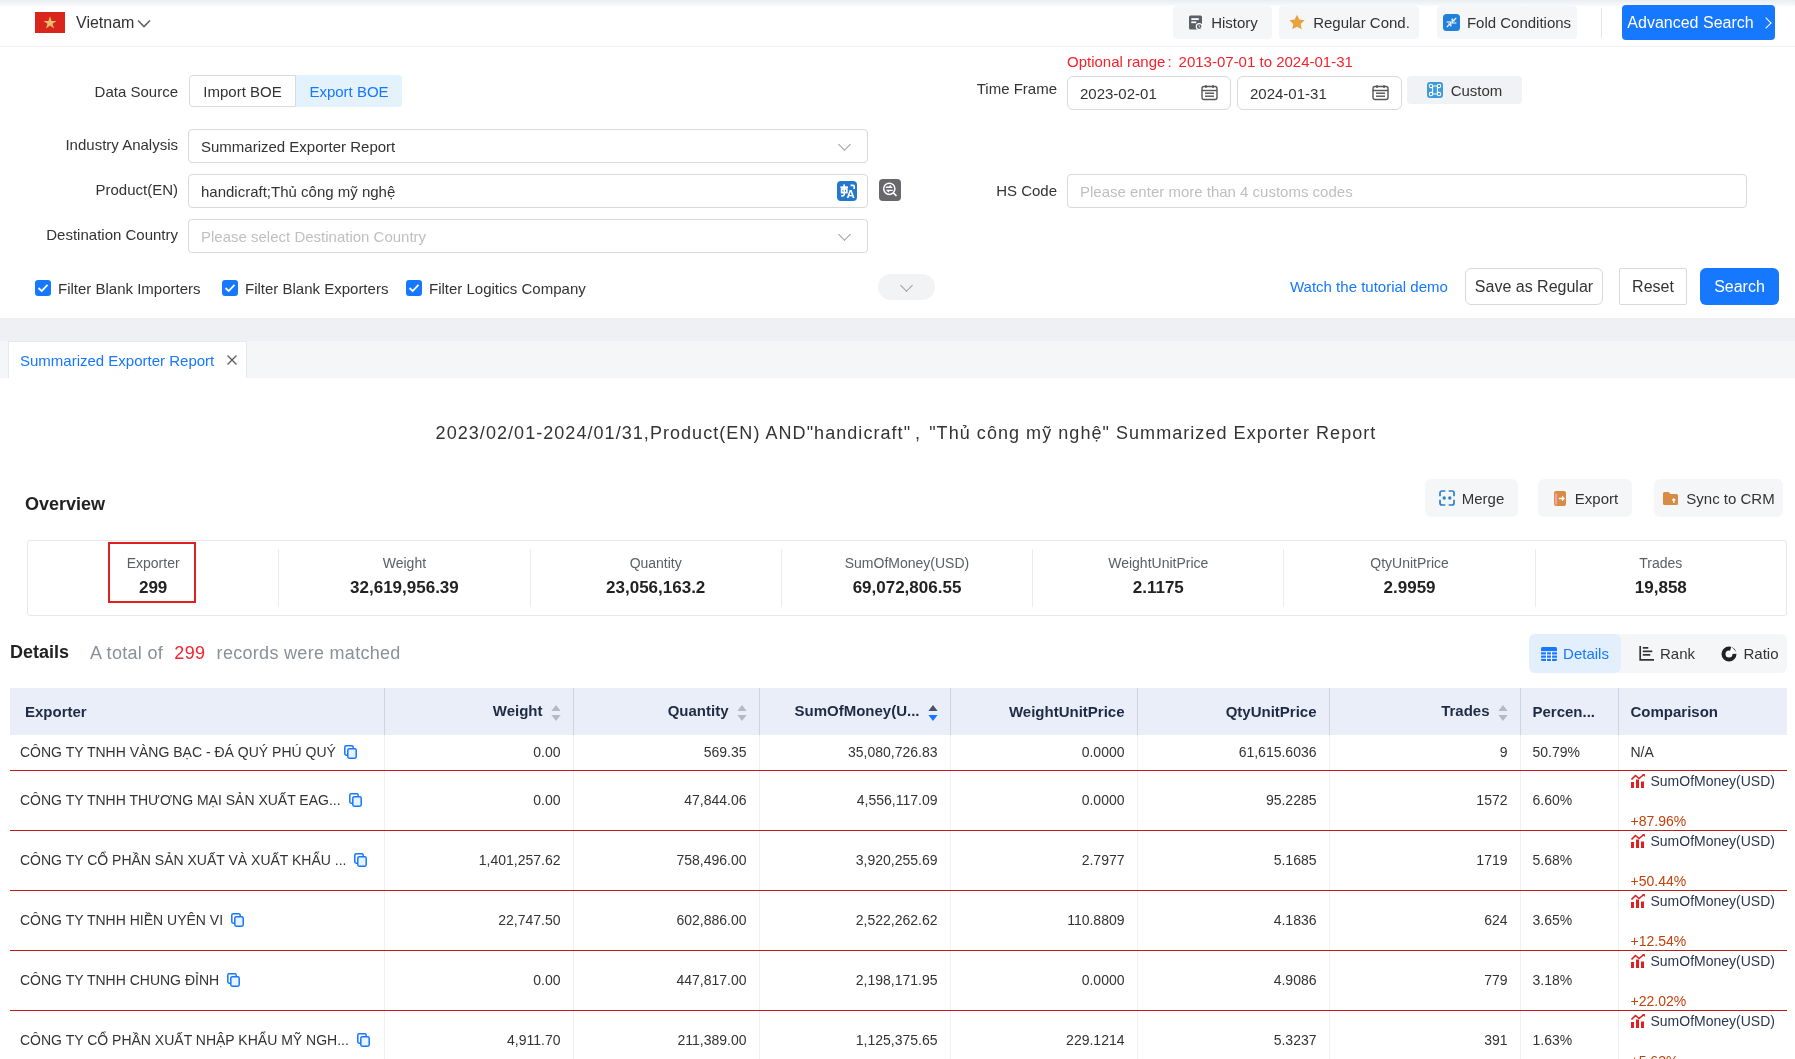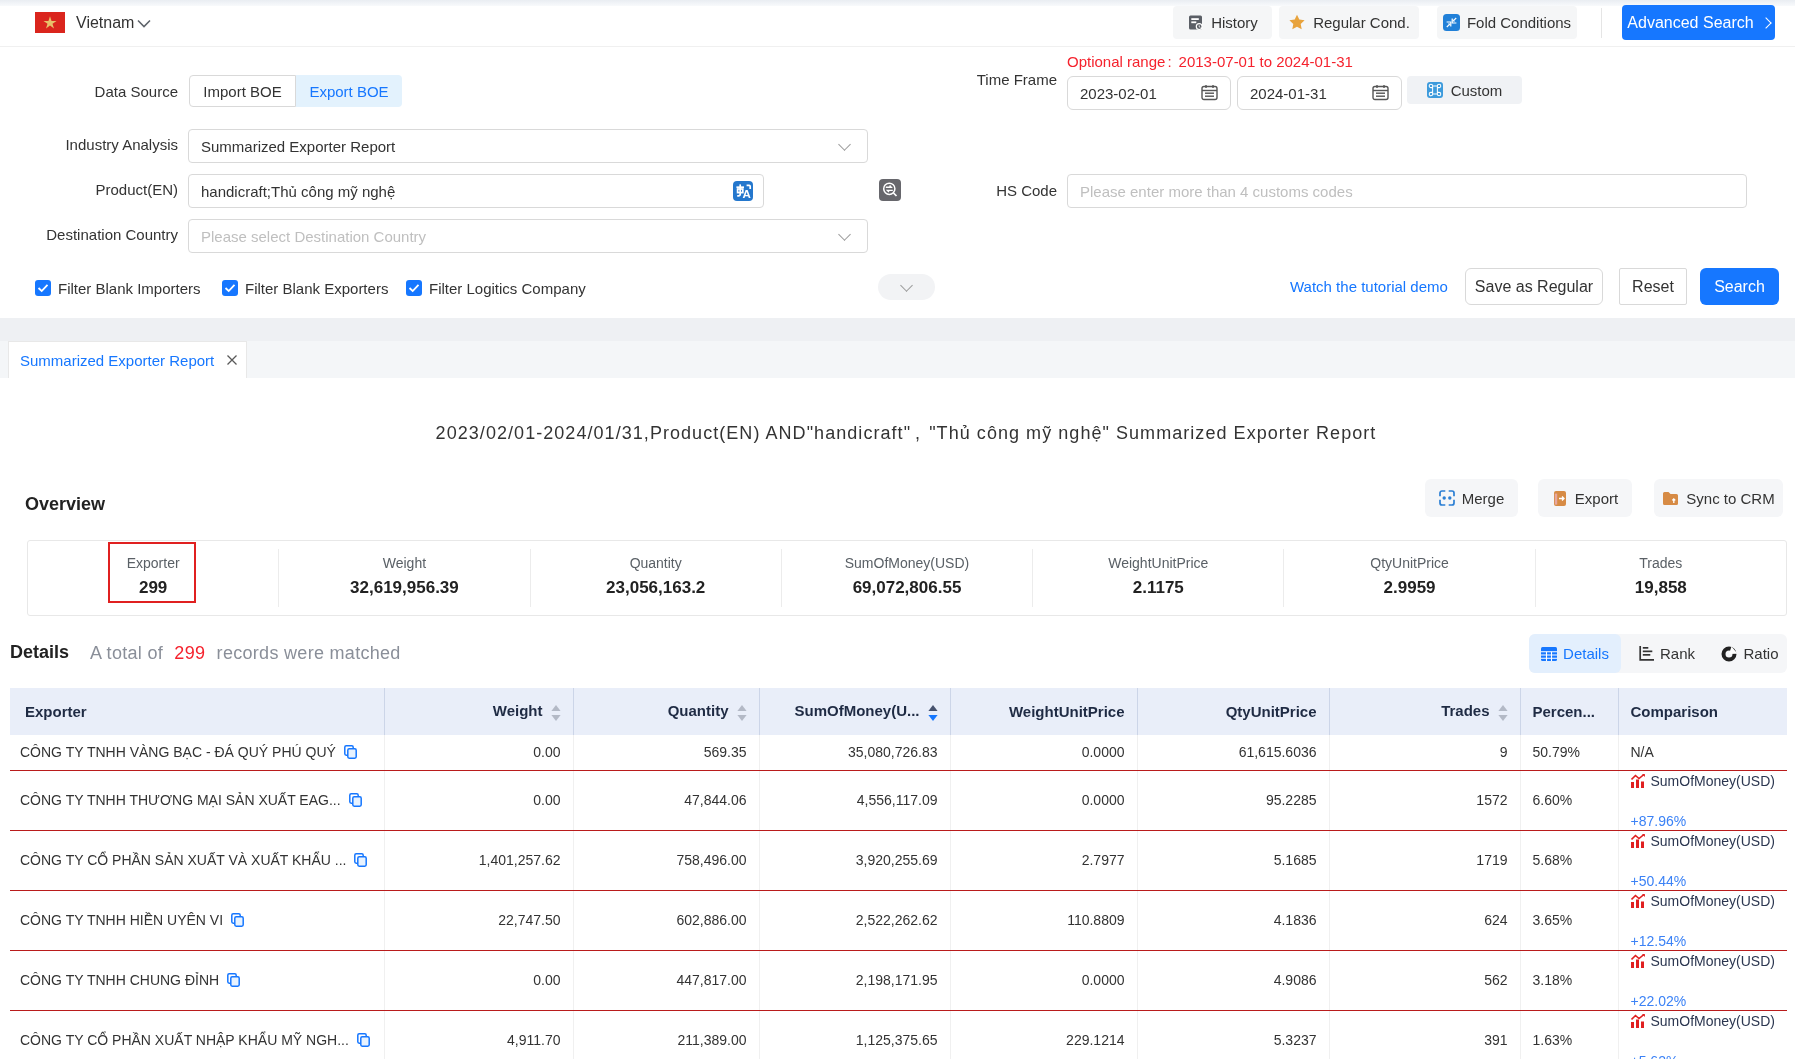--- a/index.html
+++ b/index.html
@@ -20,21 +20,21 @@
 th:first-child{padding-left:15px}
 td:first-child{padding-left:10px!important}
 th:last-child{border-right:none}
 td{border-right:1px solid #f0f0f0;border-bottom:1px solid #b91c1c;padding:0 12px;white-space:nowrap;overflow:hidden}
 td:last-child{border-right:none}
 .num{text-align:right}
 .thl{text-align:left}
 .thr{text-align:right}
 .sorter{display:inline-block;vertical-align:middle;margin-left:8px}
 .cmpl1{display:flex;align-items:center;color:#2b3650;height:20px}
-.cmpl2{color:#3b82f6;margin-top:22px;line-height:17px}
+.cmpl2{color:#c2410c;margin-top:22px;line-height:17px}
 .copyic{display:inline-block;vertical-align:-2px;margin-left:8px}
 </style>
 </head>
 <body>
 
 <div class="abs" style="left:0;top:0;width:1795px;height:47px;background:#fff;border-bottom:1px solid #f0f0f0">
   <div class="abs" style="left:0;top:0;width:1795px;height:6px;background:linear-gradient(#e9edf2,#f8fafc)"></div>
 </div>
 <svg class="abs" style="left:35px;top:12px" width="30" height="21" viewBox="0 0 30 21">
     <rect width="30" height="21" fill="#da251d"></rect>
@@ -83,21 +83,21 @@
 <div class="lbl" style="right:1617px;top:83px">Data Source</div>
 <div class="abs" style="left:189px;top:75px;width:107px;height:32px;border:1px solid #d9d9d9;border-radius:4px 0 0 4px;background:#fff;display:flex;align-items:center;justify-content:center;font-size:15px">Import BOE</div>
 <div class="abs" style="left:296px;top:75px;width:106px;height:32px;border-radius:0 4px 4px 0;background:#e3f2fd;color:#1677ff;display:flex;align-items:center;justify-content:center;font-size:15px">Export BOE</div>
 
 <div class="lbl" style="right:1617px;top:136px">Industry Analysis</div>
 <div class="inp" style="left:188px;top:129px;width:680px;height:32px">Summarized Exporter Report
   <span class="chev" style="position:absolute;right:18px;top:10px"></span>
 </div>
 
 <div class="lbl" style="right:1617px;top:181px">Product(EN)</div>
-<div class="inp" style="left:188px;top:174px;width:576px;height:32px">handicraft;Thủ công mỹ nghệ
+<div class="inp" style="left:188px;top:174px;width:680px;height:32px">handicraft;Thủ công mỹ nghệ
   <svg style="position:absolute;right:10px;top:6px" width="20" height="20" viewBox="0 0 20 20">
       <rect x="0" y="0" width="20" height="20" rx="4" fill="#2477cd"></rect>
       <g stroke="#fff" stroke-width="1.7" fill="none">
         <path d="M3.4 6.2 H11"></path>
         <path d="M7.2 3.4 V6.2"></path>
         <rect x="4.6" y="8" width="5.2" height="3.6"></rect>
         <path d="M7.2 6.2 V13.2 a1.6 1.6 0 0 1 -1.6 1.6 H4.2"></path>
         <path d="M13.6 4.4 h2.6 a1 1 0 0 1 1 1 V8"></path>
       </g>
       <text x="13.6" y="17.2" font-size="11.5" fill="#fff" text-anchor="middle" font-weight="bold" font-family="Liberation Sans">A</text>
@@ -129,21 +129,21 @@
 <div class="abs" style="left:406px;top:280px;width:16px;height:16px;background:#1677ff;border-radius:3px"></div>
 <svg class="abs" style="left:406px;top:280px" width="16" height="16" viewBox="0 0 16 16">
     <path d="M3.5 8 6.7 11 12.5 4.8" fill="none" stroke="#fff" stroke-width="1.8"></path>
   </svg>
 <div class="abs" style="left:429px;top:280px">Filter Logitics Company</div>
 <div class="abs" style="left:878px;top:274px;width:57px;height:26px;background:#f2f3f5;border-radius:13px;display:flex;align-items:center;justify-content:center">
     <span class="chev" style="margin-top:-4px"></span>
   </div>
 
 <div class="abs" style="left:1067px;top:53px;color:#f5222d;font-size:15px">Optional range<span style="margin:0 7px 0 2px">:</span>2013-07-01 to 2024-01-31</div>
-<div class="lbl" style="right:738px;top:71px">Time Frame</div>
+<div class="lbl" style="right:738px;top:80px">Time Frame</div>
 <div class="inp" style="left:1067px;top:76px;width:164px;height:32px;border-radius:6px">2023-02-01
   <svg style="position:absolute;right:12px;top:7px" width="17" height="17" viewBox="0 0 17 17">
       <rect x="1" y="2.5" width="15" height="13" rx="2" fill="none" stroke="#555" stroke-width="1.4"></rect>
       <path d="M1 6.5 16 6.5" stroke="#555" stroke-width="1.4"></path>
       <path d="M5 1 5 4 M12 1 12 4" stroke="#555" stroke-width="1.4"></path>
       <rect x="4" y="8.5" width="9" height="1.4" fill="#555"></rect>
       <rect x="4" y="11.5" width="9" height="1.4" fill="#555"></rect>
     </svg>
 </div>
 <div class="inp" style="left:1237px;top:76px;width:165px;height:32px;border-radius:6px">2024-01-31
@@ -399,21 +399,21 @@
 <tr style="height:59px">
   <td>CÔNG TY TNHH CHUNG ĐỈNH<svg class="copyic" width="13" height="14" viewBox="0 0 13 14">
             <rect x="0.8" y="0.8" width="8.4" height="9.4" rx="1.4" fill="#fff" stroke="#1677ff" stroke-width="1.5"></rect>
             <rect x="3.8" y="3.8" width="8.4" height="9.4" rx="1.4" fill="#e8f3ff" stroke="#1677ff" stroke-width="1.5"></rect>
           </svg></td>
   <td class="num">0.00</td>
         <td class="num">447,817.00</td>
         <td class="num">2,198,171.95</td>
         <td class="num">0.0000</td>
         <td class="num">4.9086</td>
-        <td class="num">562</td>
+        <td class="num">779</td>
         <td>3.18%</td>
   <td>
           <div class="cmpl1"><svg width="15" height="14" viewBox="0 0 15 14" style="margin-right:5px">
               <rect x="0" y="8" width="3" height="6" fill="#e02020"></rect>
               <rect x="5" y="5.5" width="3" height="8.5" fill="#e02020"></rect>
               <rect x="10" y="7.5" width="3" height="6.5" fill="#e02020"></rect>
               <path d="M0.5 5.5 4.5 1.5 8 4.5 13 0.5" stroke="#e02020" stroke-width="1.6" fill="none"></path>
               <path d="M13.8 0 14 3 11 0.3Z" fill="#e02020"></path>
             </svg>SumOfMoney(USD)</div>
           <div class="cmpl2">+22.02%</div>

